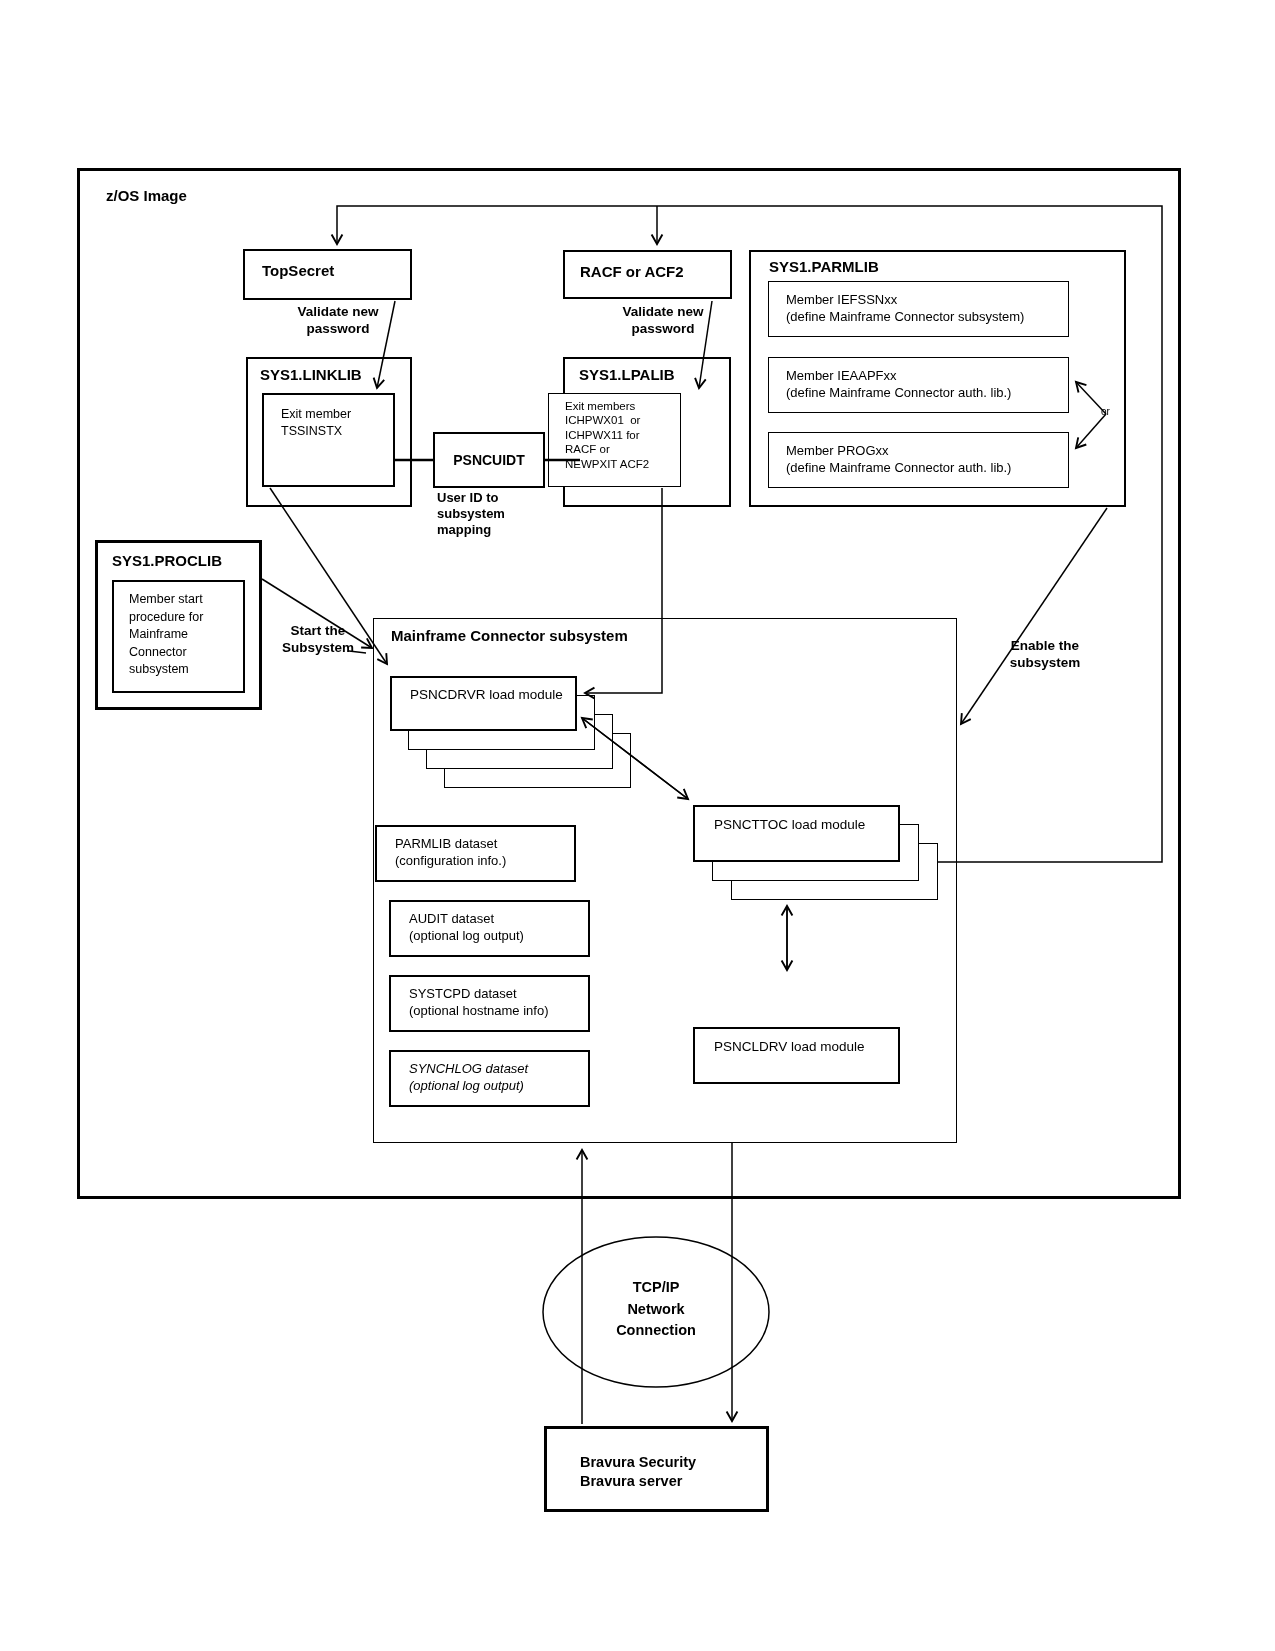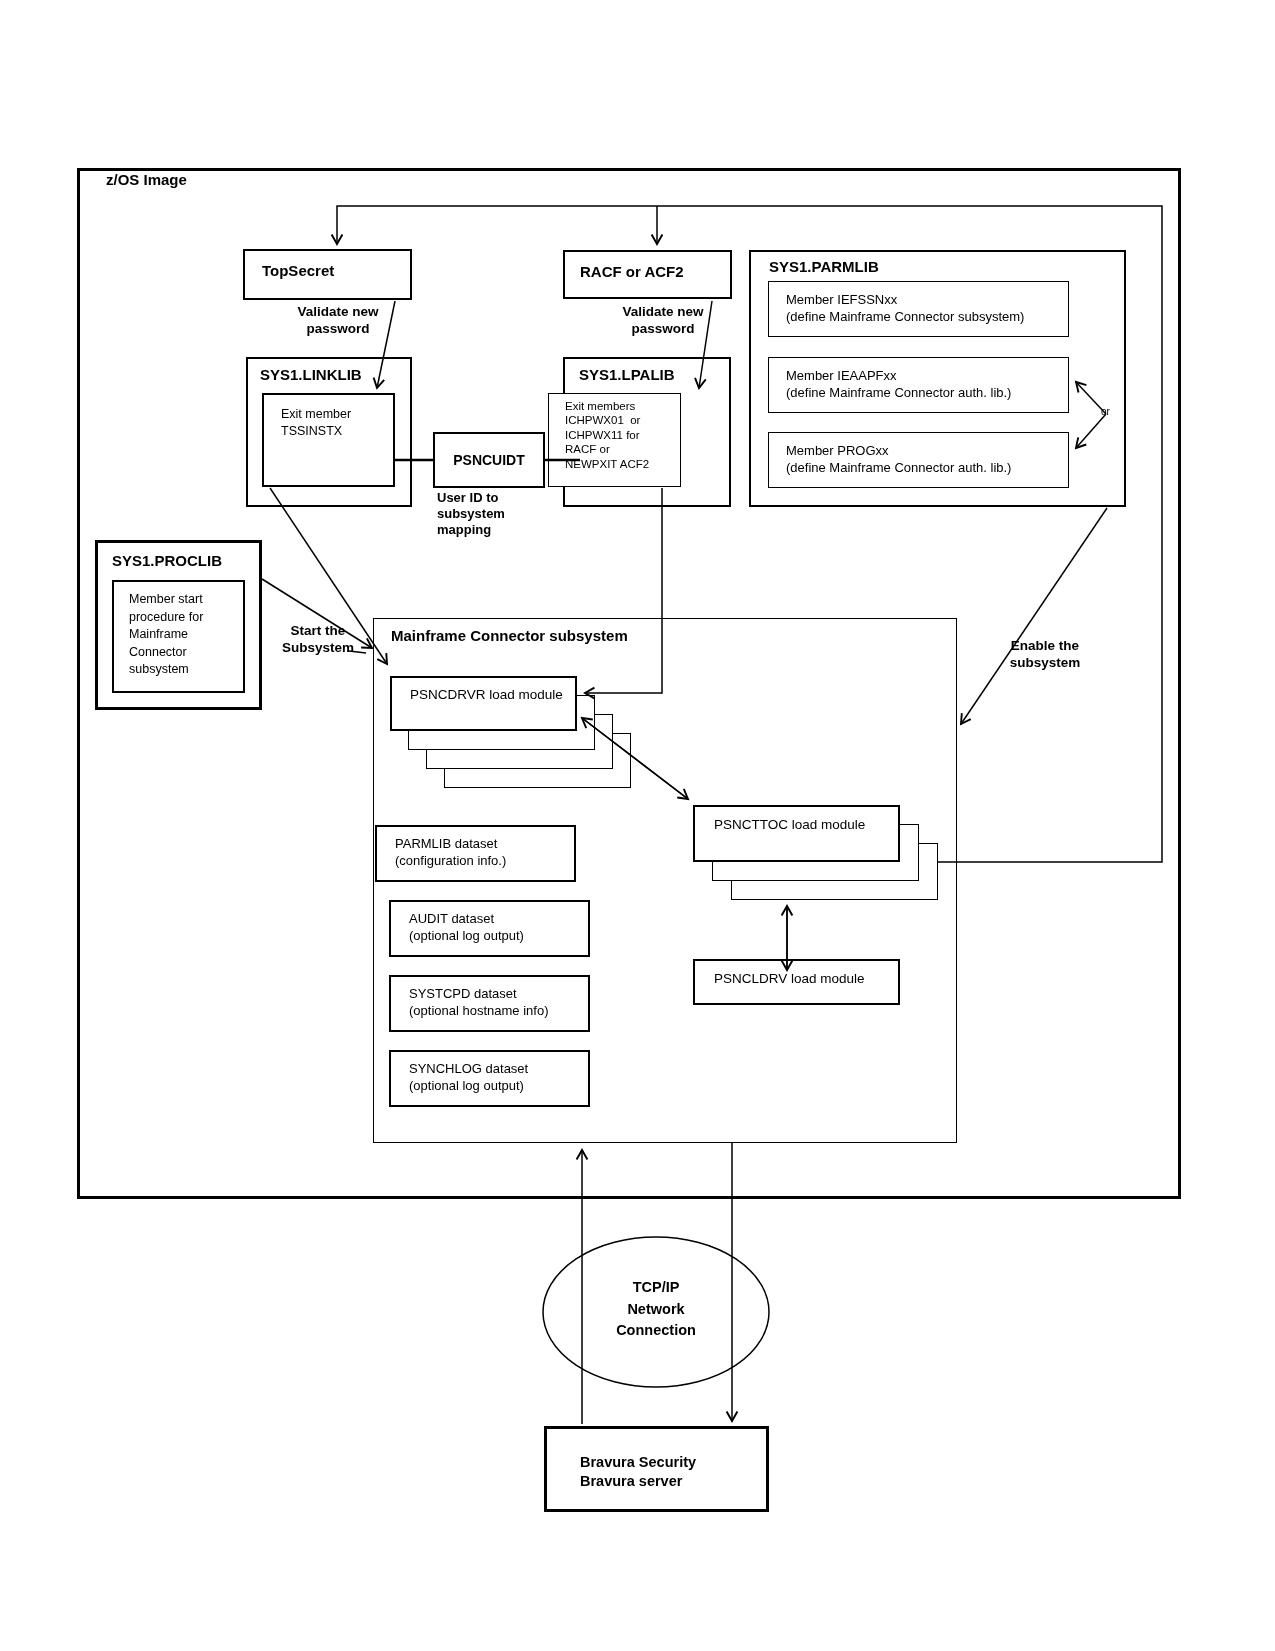--- a/index.html
+++ b/index.html
@@ -15,21 +15,21 @@
   .pre{white-space:pre;}
   svg.overlay{position:absolute;left:0;top:0;pointer-events:none;}
   .nosel{display:block;}
 </style>
 </head>
 <body>
 
 <div class="canvas">
 
   <div class="box b3" style="left:77px;top:168px;width:1104px;height:1031px;">
-    <span class="title" style="padding:0 0 0 26px;">z/OS Image</span>
+    <span class="title" style="padding:16px 0 0 26px;">z/OS Image</span>
   </div>
 
   <div class="box" style="left:243px;top:249px;width:169px;height:51px;">
     <span class="title" style="padding:11px 0 0 17px;">TopSecret</span>
   </div>
 
   <div class="box" style="left:563px;top:250px;width:169px;height:49px;">
     <span class="title" style="padding:11px 0 0 15px;">RACF or ACF2</span>
   </div>
 
@@ -149,27 +149,27 @@
       <span class="nosel">(optional log output)</span>
     </div>
   </div>
   <div class="box b25" style="left:389px;top:975px;width:201px;height:57px;">
     <div class="txt2" style="padding:9px 0 0 18px;">
       <span class="nosel">SYSTCPD dataset</span>
       <span class="nosel">(optional hostname info)</span>
     </div>
   </div>
   <div class="box b25" style="left:389px;top:1050px;width:201px;height:57px;">
-    <div class="txt2" style="padding:9px 8px 0 18px;">
+    <div class="txt2" style="padding:9px 8px 0 18px;font-style:italic;">
       <span class="nosel">SYNCHLOG dataset</span>
       <span class="nosel">(optional log output)</span>
     </div>
   </div>
 
-  <div class="box" style="left:693px;top:959px;width:207px;height:46px;">
+  <div class="box" style="left:693px;top:1027px;width:207px;height:57px;">
     <span class="lbl" style="padding:10px 0 0 19px;">PSNCLDRV load module</span>
   </div>
 
   <div style="position:absolute;left:591px;top:1277px;width:130px;text-align:center;font-weight:bold;font-size:14.5px;line-height:21.5px;">
     <span class="nosel">TCP/IP</span>
     <span class="nosel">Network</span>
     <span class="nosel">Connection</span>
   </div>
 
   <div class="box b3" style="left:544px;top:1426px;width:225px;height:86px;">

